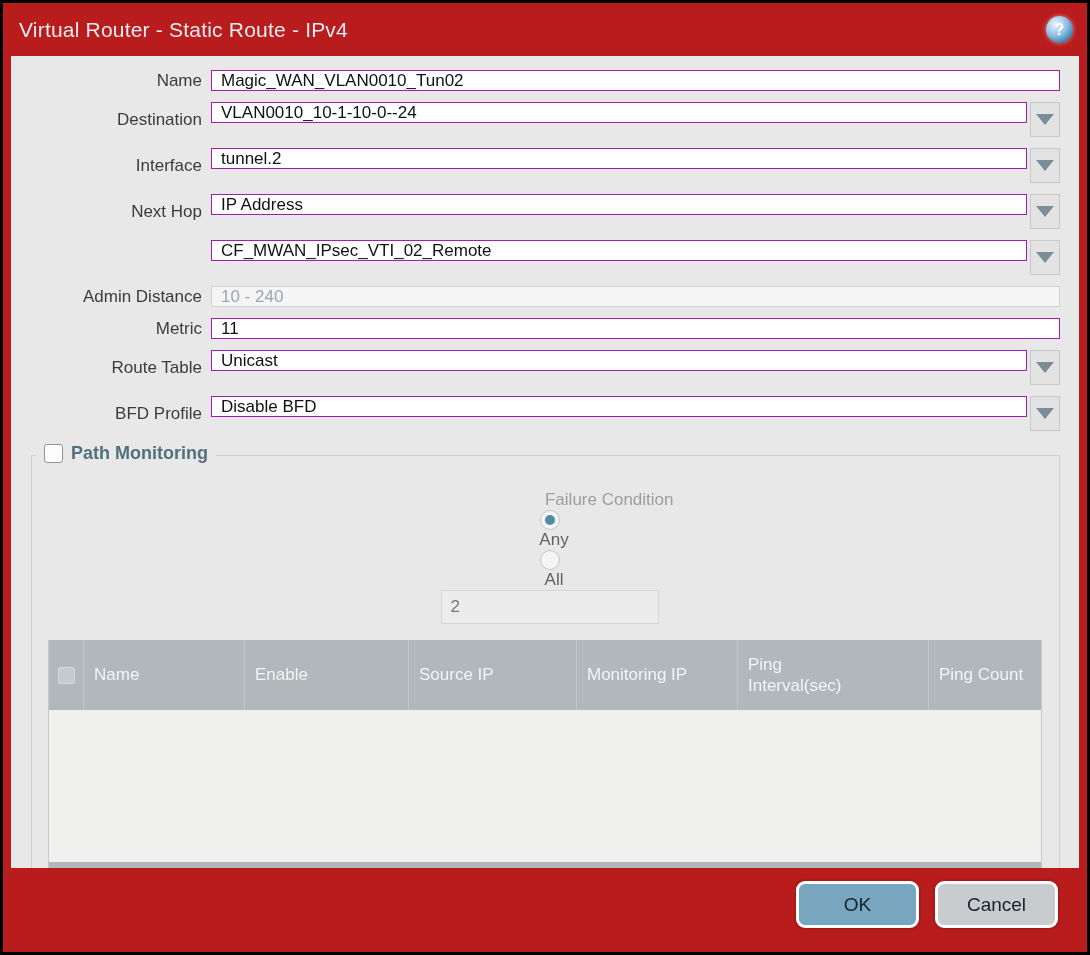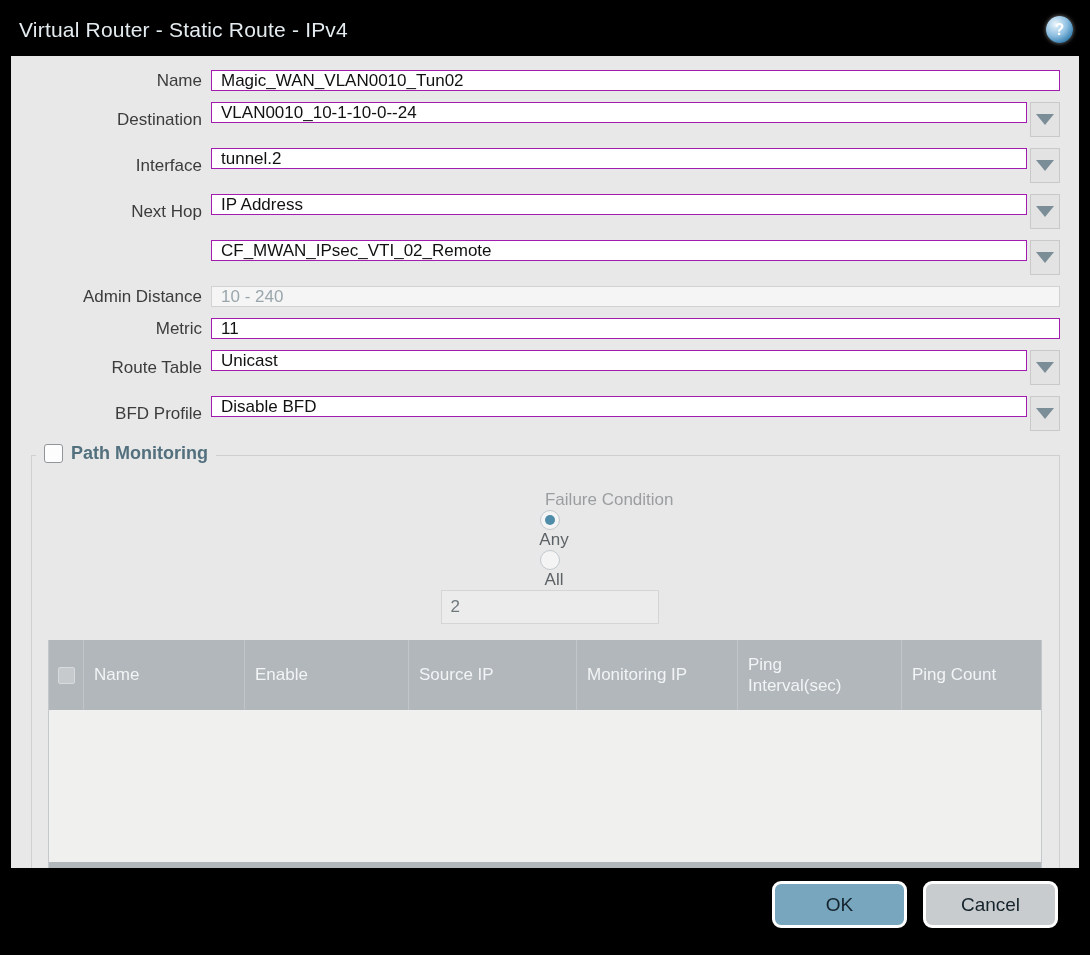--- a/index.html
+++ b/index.html
@@ -1,20 +1,20 @@
 <!DOCTYPE html>
 <html><head>
 <meta charset="utf-8">
 <style>
   html,body{margin:0;padding:0;background:#555;}
   *{box-sizing:border-box;font-family:"Liberation Sans", sans-serif;}
   .dialog{
     width:1090px;height:955px;
     border:3px solid #000;
-    background:#000000;
+    background:#b91c1c;
     display:flex;flex-direction:column;
   }
   .titlebar{
     height:53px;display:flex;align-items:center;
     padding:0 14px 0 16px;flex:0 0 auto;
   }
   .title{color:#e4ecf0;font-size:21px;letter-spacing:.2px;}
   .help{
     margin-left:auto;width:27px;height:27px;border-radius:50%;
     background:radial-gradient(circle at 35% 30%, #eaf5fc, #8fc0e2 45%, #3d84b4 75%, #2a6b98);
@@ -87,21 +87,21 @@
     padding:0 10px;border-left:1px solid #c2c6c9;
   }
   .th:first-child{border-left:none;justify-content:center;padding:0;}
   .th.c-check{width:34px;flex:0 0 auto;}
   .th.c-name{width:161px;flex:0 0 auto;}
   .th.c-enable{width:164px;flex:0 0 auto;}
   .th.c-srcip{width:168px;flex:0 0 auto;}
   .th.c-dstip{width:161px;flex:0 0 auto;}
   .th.c-pingint{width:164px;flex:0 0 auto;line-height:1.25;}
   .th.c-pingint span{display:inline-block;max-width:106px;}
-  .th.c-pingcnt{flex:1 1 auto;}
+  .th.c-pingcnt{flex:1 1 auto;margin-left:27px;}
   .hcb{
     width:17px;height:17px;background:#c6cacc;border:1px solid #d8dbdd;border-radius:2px;
   }
   .tbody{height:152px;background:#f0f0ee;}
   .tfootbar{
     background:#b1b7bb;height:46px;display:flex;align-items:center;
     padding-left:10px;gap:26px;
   }
   .tbtn{display:flex;align-items:center;gap:8px;cursor:pointer;background:none;border:none;padding:0;}
   .icnbox{
@@ -112,21 +112,21 @@
   .delic{background:#f0edee;color:#e3aaba;border:1px solid #dfd6d9;}
   .tbtn .lbl{font-size:17px;color:#fdfdfd;}
   .tbtn.disabled .lbl{color:#c6cbce;}
   .tbtn.disabled{cursor:default;}
   
   .footer{
     flex:0 0 84px;display:flex;align-items:flex-start;justify-content:flex-end;
     gap:16px;padding:13px 29px 0 0;
   }
   .btn{
-    width:135px;height:47px;border-radius:9px;border:3px solid #fff;
+    width:123px;height:47px;border-radius:9px;border:3px solid #fff;
     font-size:19px;color:#14232b;cursor:pointer;
     box-shadow:0 0 3px rgba(0,0,0,.35);
   }
   .btn-ok{background:#77a6be;}
   .btn-cancel{background:#c9cccf;}
 </style>
 </head>
 <body>
 
 <div class="dialog">

